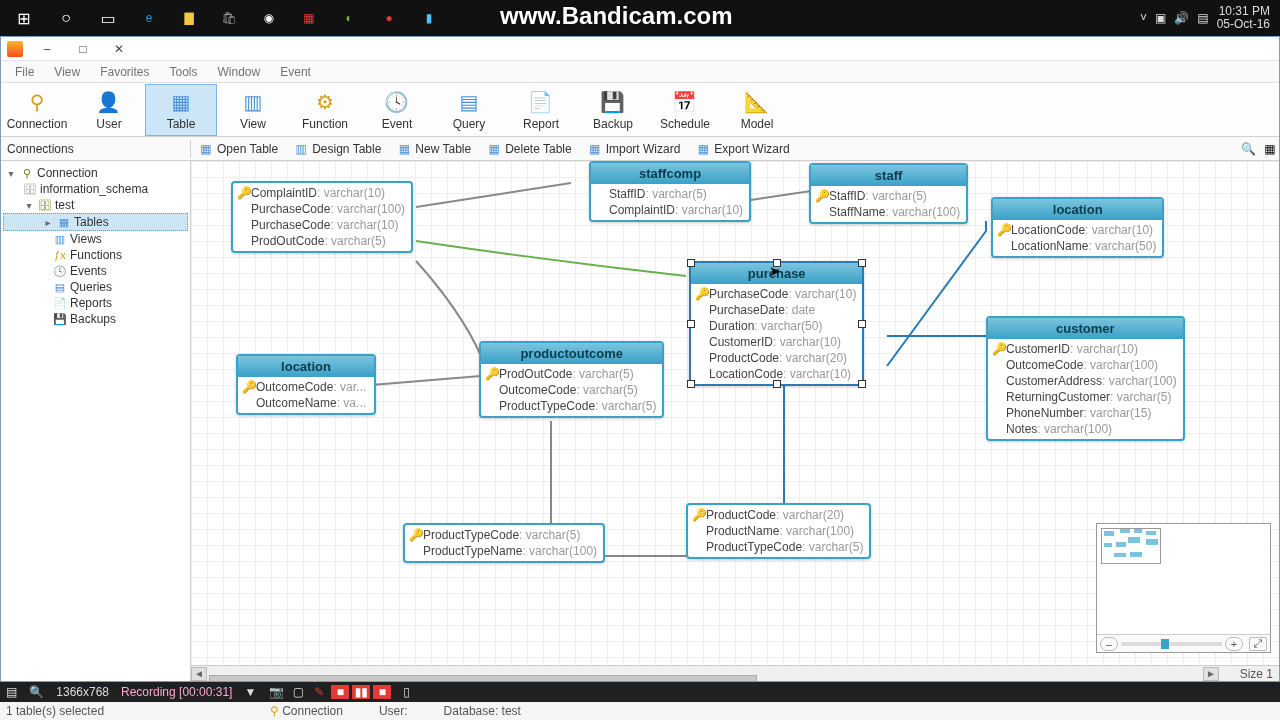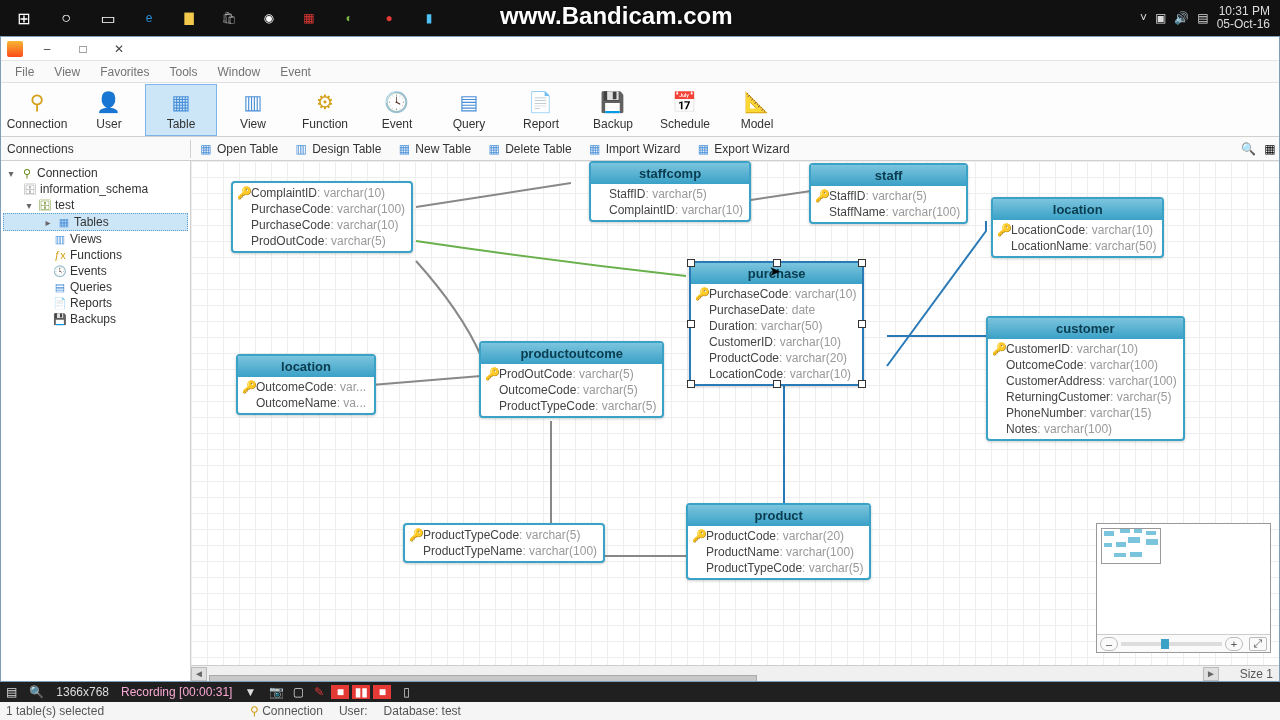--- a/index.html
+++ b/index.html
@@ -49,21 +49,21 @@
 .mm-track{flex:1;height:4px;background:#ddd;position:relative}
 .mm-thumb{position:absolute;left:40px;top:-3px;width:8px;height:10px;background:#3aa1c7}
 .hscroll{position:absolute;left:0;right:0;bottom:0;height:16px;background:#f0f0f0;border-top:1px solid #ccc;display:flex;align-items:center}
 .hscroll-btn{width:16px;height:14px;display:flex;align-items:center;justify-content:center;color:#666;background:#e0e0e0;border:1px solid #bbb;font-size:10px}
 .hscroll-track{flex:1;position:relative}
 .hscroll-thumb{position:absolute;left:2px;width:55%;height:12px;top:1px;background:#c8c8c8;border:1px solid #aaa}
 .size-label{width:60px;text-align:right;padding-right:6px;color:#555}
 .rec-bar{height:20px;background:#202020;display:flex;align-items:center;color:#ddd;padding:0 6px;font-size:11px;gap:12px}
 .rec-controls{display:flex;gap:3px;align-items:center}
 .rec-btn{width:18px;height:14px;display:flex;align-items:center;justify-content:center}
-.statusbar{height:18px;background:#f5f5f5;display:flex;align-items:center;padding:0 6px;color:#555;font-size:11px;gap:16px}
+.statusbar{height:18px;background:#f5f5f5;display:flex;align-items:center;padding:0 6px;color:#555;font-size:11px;gap:36px}
 svg.connector{position:absolute;left:0;top:0;pointer-events:none}
 </style>
 </head>
 <body>
 
 <div class="taskbar">
   <div class="taskbar-left">
     <div class="taskbar-icon">⊞</div>
     <div class="taskbar-icon">○</div>
     <div class="taskbar-icon">▭</div>
@@ -445,21 +445,20 @@
             </div>
             <div class="entity-row">
               <span class="key-icon"></span>
               <span>ProductTypeName</span>
               <span class="dtype"> : varchar(100)</span>
             </div>
           </div>
       </div>
 
       <div class="entity" style="left:495px;top:342px">
-        <div class="entity-header">product</div>
         <div class="entity-body">
             <div class="entity-row">
               <span class="key-icon">🔑</span>
               <span>ProductCode</span>
               <span class="dtype"> : varchar(20)</span>
             </div>
             <div class="entity-row">
               <span class="key-icon"></span>
               <span>ProductName</span>
               <span class="dtype"> : varchar(100)</span>

